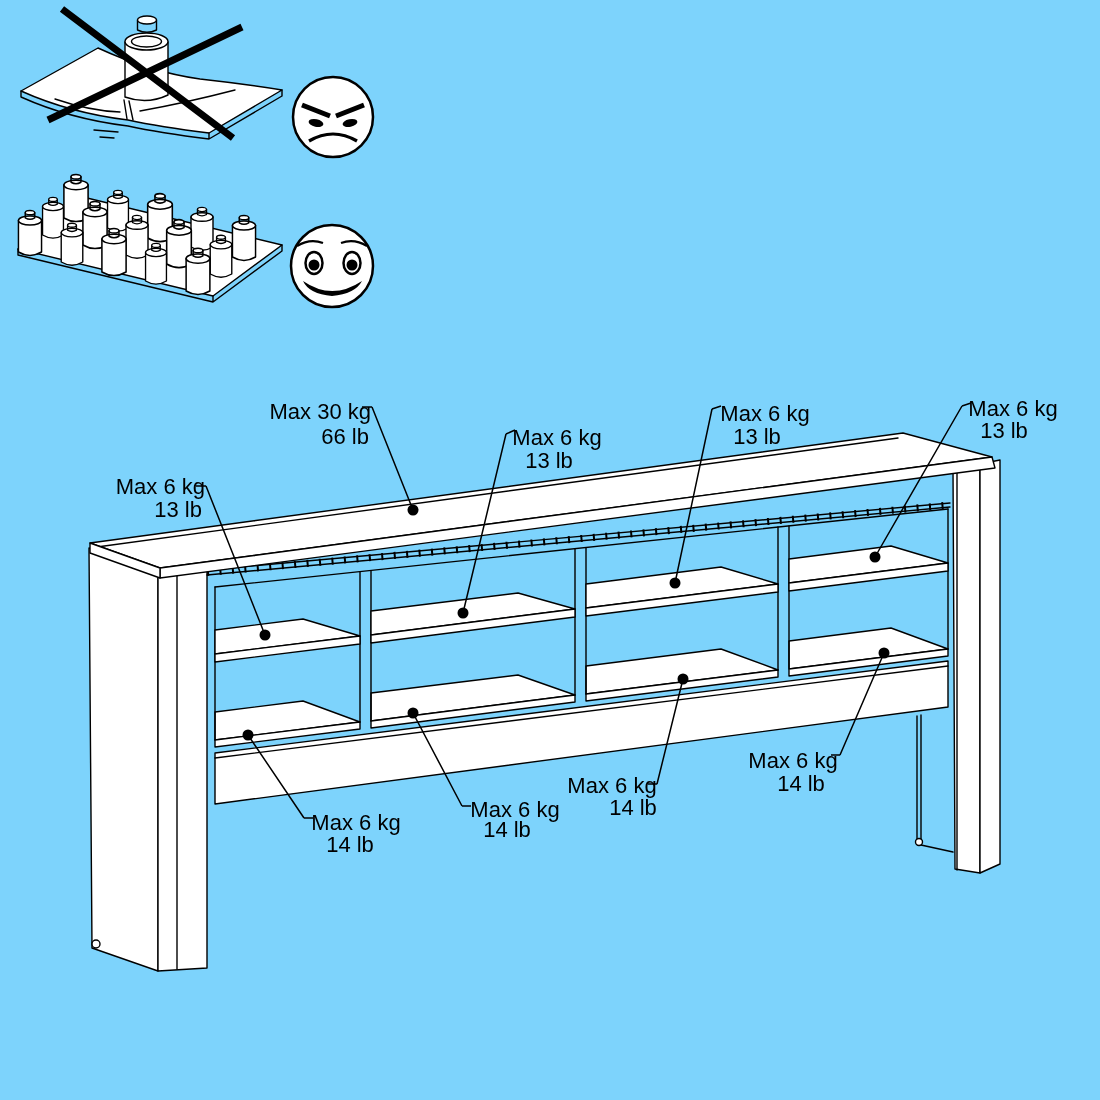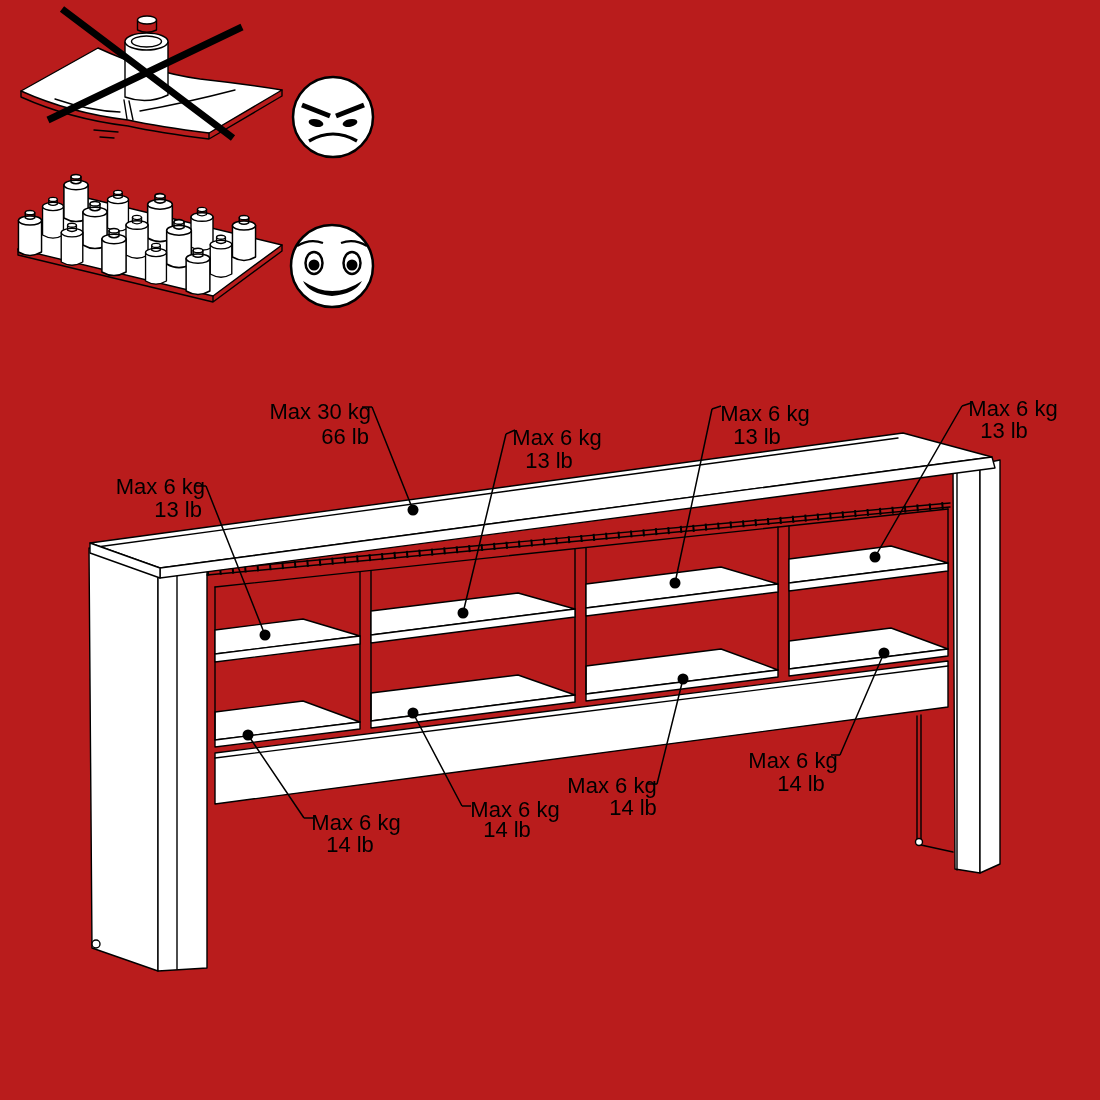--- a/index.html
+++ b/index.html
@@ -1,16 +1,16 @@
 <!DOCTYPE html>
 <html><head>
 <meta charset="utf-8">
 <style>
   html,body { margin:0; padding:0; background:#ffffff; }
-  .stage { position:relative; width:1100px; height:1100px; background:#b91c1c; overflow:hidden; }
+  .stage { position:relative; width:1100px; height:1100px; background:#7dd3fc; overflow:hidden; }
   svg { position:absolute; left:0; top:0; }
   .ln   { fill:none; stroke:#000; stroke-width:1.4; stroke-linecap:round; stroke-linejoin:round; }
   .fw   { fill:#ffffff; stroke:#000; stroke-width:1.4; stroke-linejoin:round; }
   .ticks{ fill:none; stroke:#000; stroke-width:7; stroke-dasharray:2 10.5; }
   .thick{ fill:none; stroke:#000; stroke-width:7; stroke-linecap:butt; }
   .leader { fill:none; stroke:#000; stroke-width:1.5; }
   .dot  { fill:#000; stroke:none; }
   .face { fill:#ffffff; stroke:#000; stroke-width:2.5; }
   .facefeat { fill:none; stroke:#000; }
   .callout text { font-family:"Liberation Sans","DejaVu Sans",sans-serif; font-size:22px; fill:#000; }

